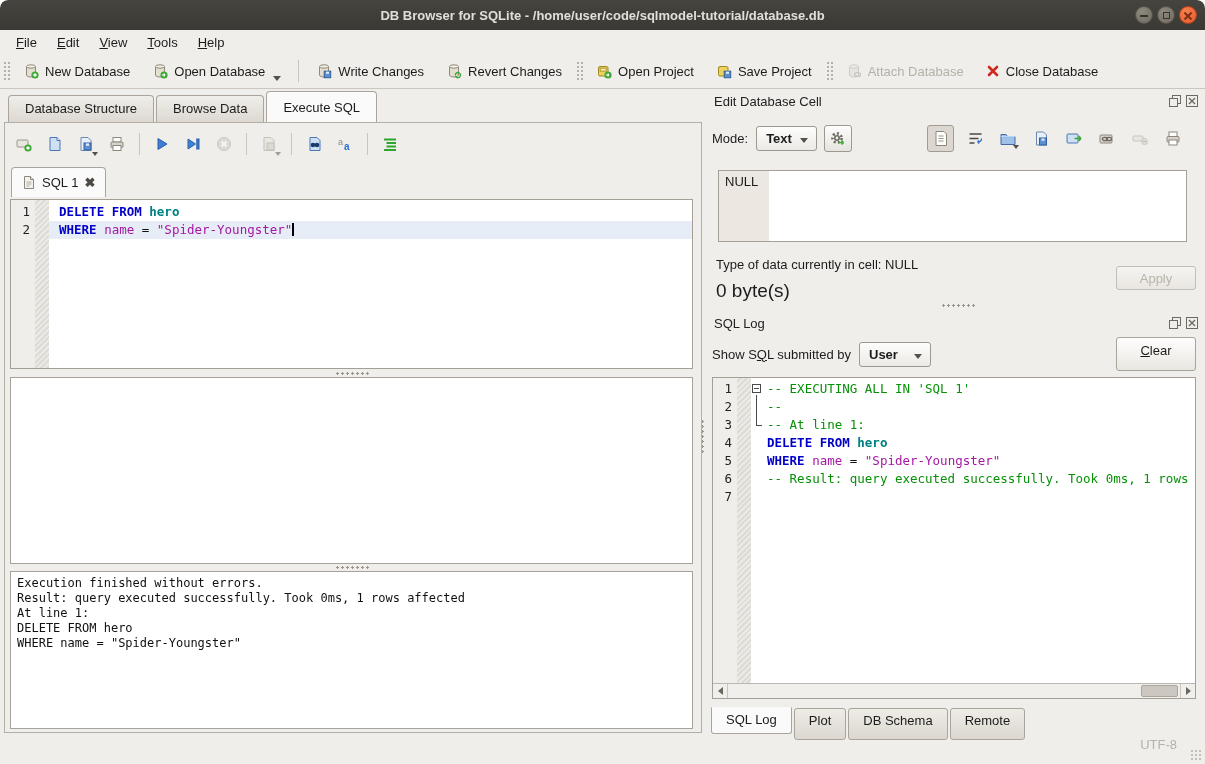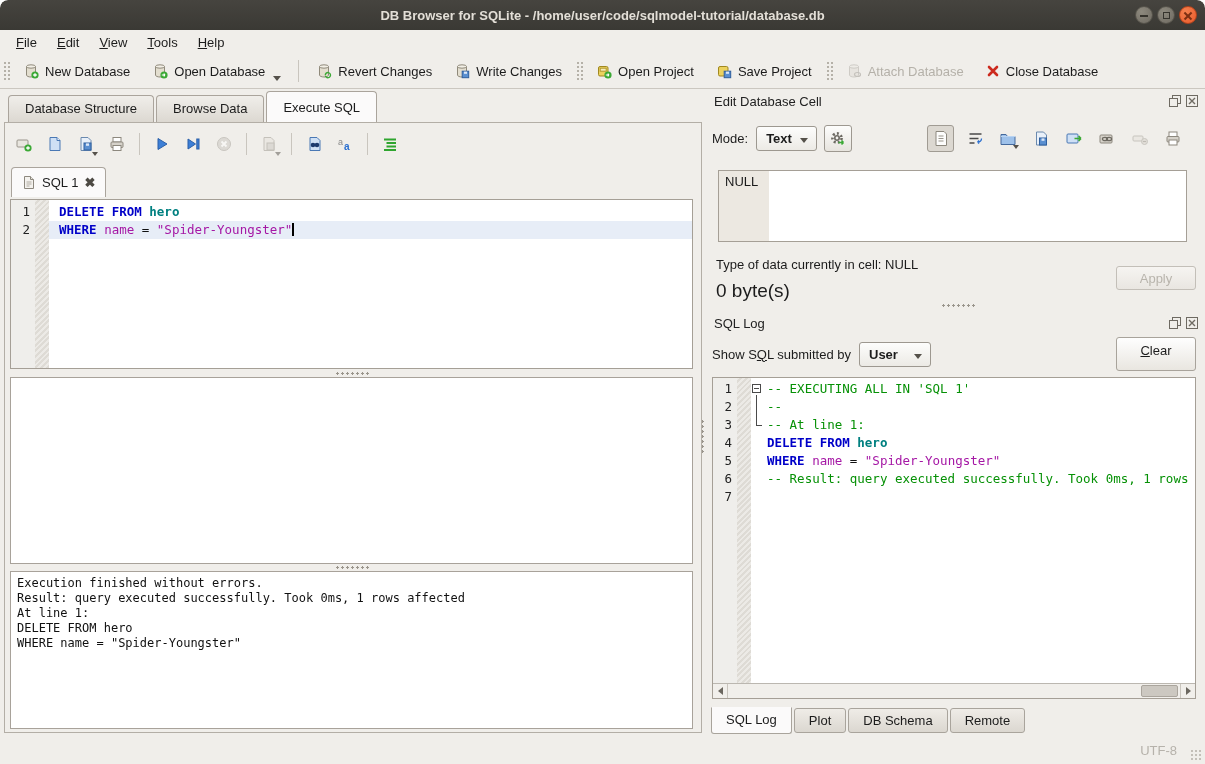--- a/index.html
+++ b/index.html
@@ -143,25 +143,25 @@
   .hscroll{position:absolute;left:0;right:0;bottom:0;height:15px;background:#f1efeb;border-top:1px solid #bbb7b0;}
   .sarrow{position:absolute;top:0;width:15px;height:14px;display:flex;align-items:center;justify-content:center;}
   .sarrow.left{left:0;border-right:1px solid #c9c5be;}
   .sarrow.right{right:0;border-left:1px solid #c9c5be;}
   .tri-l{width:0;height:0;border-top:4px solid transparent;border-bottom:4px solid transparent;border-right:5px solid #6b675f;}
   .tri-r{width:0;height:0;border-top:4px solid transparent;border-bottom:4px solid transparent;border-left:5px solid #6b675f;}
   .thumb{position:absolute;right:17px;top:1px;width:37px;height:12px;background:#ccc8c1;border:1px solid #aaa59d;border-radius:2px;}
 
   .bottomtabs{position:absolute;left:5px;top:619px;display:flex;align-items:flex-start;gap:2px;}
   .btab{padding:4px 14px 5px;border:1px solid #a9a49c;border-radius:3px;
-        background:linear-gradient(#efece7,#dbd7d0);height:25px;}
+        background:linear-gradient(#efece7,#dbd7d0);height:32px;}
   .btab.active{background:#fbfafa;border-radius:0 0 3px 3px;border-top-color:#fbfafa;height:27px;margin-top:-1px;}
 
   
-  .statusbar{position:absolute;left:4px;right:0;top:737px;height:27px;display:flex;align-items:center;}
+  .statusbar{position:absolute;left:4px;right:0;top:737px;height:27px;display:flex;}
   .encoding{margin-left:auto;margin-right:28px;color:#b6b2ab;font-size:13px;}
   .sizegrip{position:absolute;right:2px;bottom:2px;width:13px;height:13px;
             background-image:radial-gradient(#c3bfb8 1px,transparent 1.2px);background-size:4px 4px;}
   svg{display:block;}
 </style>
 </head>
 <body>
 
 <div class="app">
 
@@ -213,36 +213,36 @@
         </span>
       <span>Open Database</span>
       <span class="ddcaret"></span>
     </div>
     <span class="tsep"></span>
     <div class="tbtn">
       <span>
           <svg width="16" height="16" viewBox="0 0 16 16">
             <path d="M3.5 3.5v8.6c0 1 2 1.9 4.5 1.9s4.5-.9 4.5-1.9V3.5" fill="#e3decf" stroke="#8f897a"></path>
             <ellipse cx="8" cy="3.5" rx="4.5" ry="1.7" fill="#f2efe6" stroke="#8f897a"></ellipse>
-            <path d="M9.3 12.2a2.6 2.6 0 1 1 .9 1.9" fill="none" stroke="#3ba935" stroke-width="1.4"></path>
-            <path d="m8.8 14.6.4-2 1.8.9z" fill="#3ba935"></path>
-          </svg>
-        </span>
-      <span>Revert Changes</span>
+            <rect x="8.2" y="8.2" width="6.5" height="6.5" fill="#5a8fd0" stroke="#2f5f9e"></rect>
+            <rect x="10" y="8.6" width="3" height="2.2" fill="#dce8f8"></rect>
+          </svg>
+        </span>
+      <span>Write Changes</span>
     </div>
     <div class="tbtn">
       <span>
           <svg width="16" height="16" viewBox="0 0 16 16">
             <path d="M3.5 3.5v8.6c0 1 2 1.9 4.5 1.9s4.5-.9 4.5-1.9V3.5" fill="#e3decf" stroke="#8f897a"></path>
             <ellipse cx="8" cy="3.5" rx="4.5" ry="1.7" fill="#f2efe6" stroke="#8f897a"></ellipse>
-            <rect x="8.2" y="8.2" width="6.5" height="6.5" fill="#5a8fd0" stroke="#2f5f9e"></rect>
-            <rect x="10" y="8.6" width="3" height="2.2" fill="#dce8f8"></rect>
-          </svg>
-        </span>
-      <span>Write Changes</span>
+            <path d="M9.3 12.2a2.6 2.6 0 1 1 .9 1.9" fill="none" stroke="#3ba935" stroke-width="1.4"></path>
+            <path d="m8.8 14.6.4-2 1.8.9z" fill="#3ba935"></path>
+          </svg>
+        </span>
+      <span>Revert Changes</span>
     </div>
     <span class="grip"></span>
     <div class="tbtn">
       <span>
           <svg width="16" height="16" viewBox="0 0 16 16">
             <rect x="2.5" y="3.5" width="9.5" height="9.5" rx="1.5" fill="#ecd25e" stroke="#a08820"></rect>
             <rect x="4.2" y="5.2" width="6" height="3" fill="#f7ecb8" stroke="#b09830"></rect>
             <circle cx="12" cy="12" r="3.6" fill="#3ba935"></circle>
             <path d="M9.8 12h3.2m0 0-1.3-1.3M13 12l-1.3 1.3" stroke="#fff" stroke-width="1.2" fill="none"></path>
           </svg>

